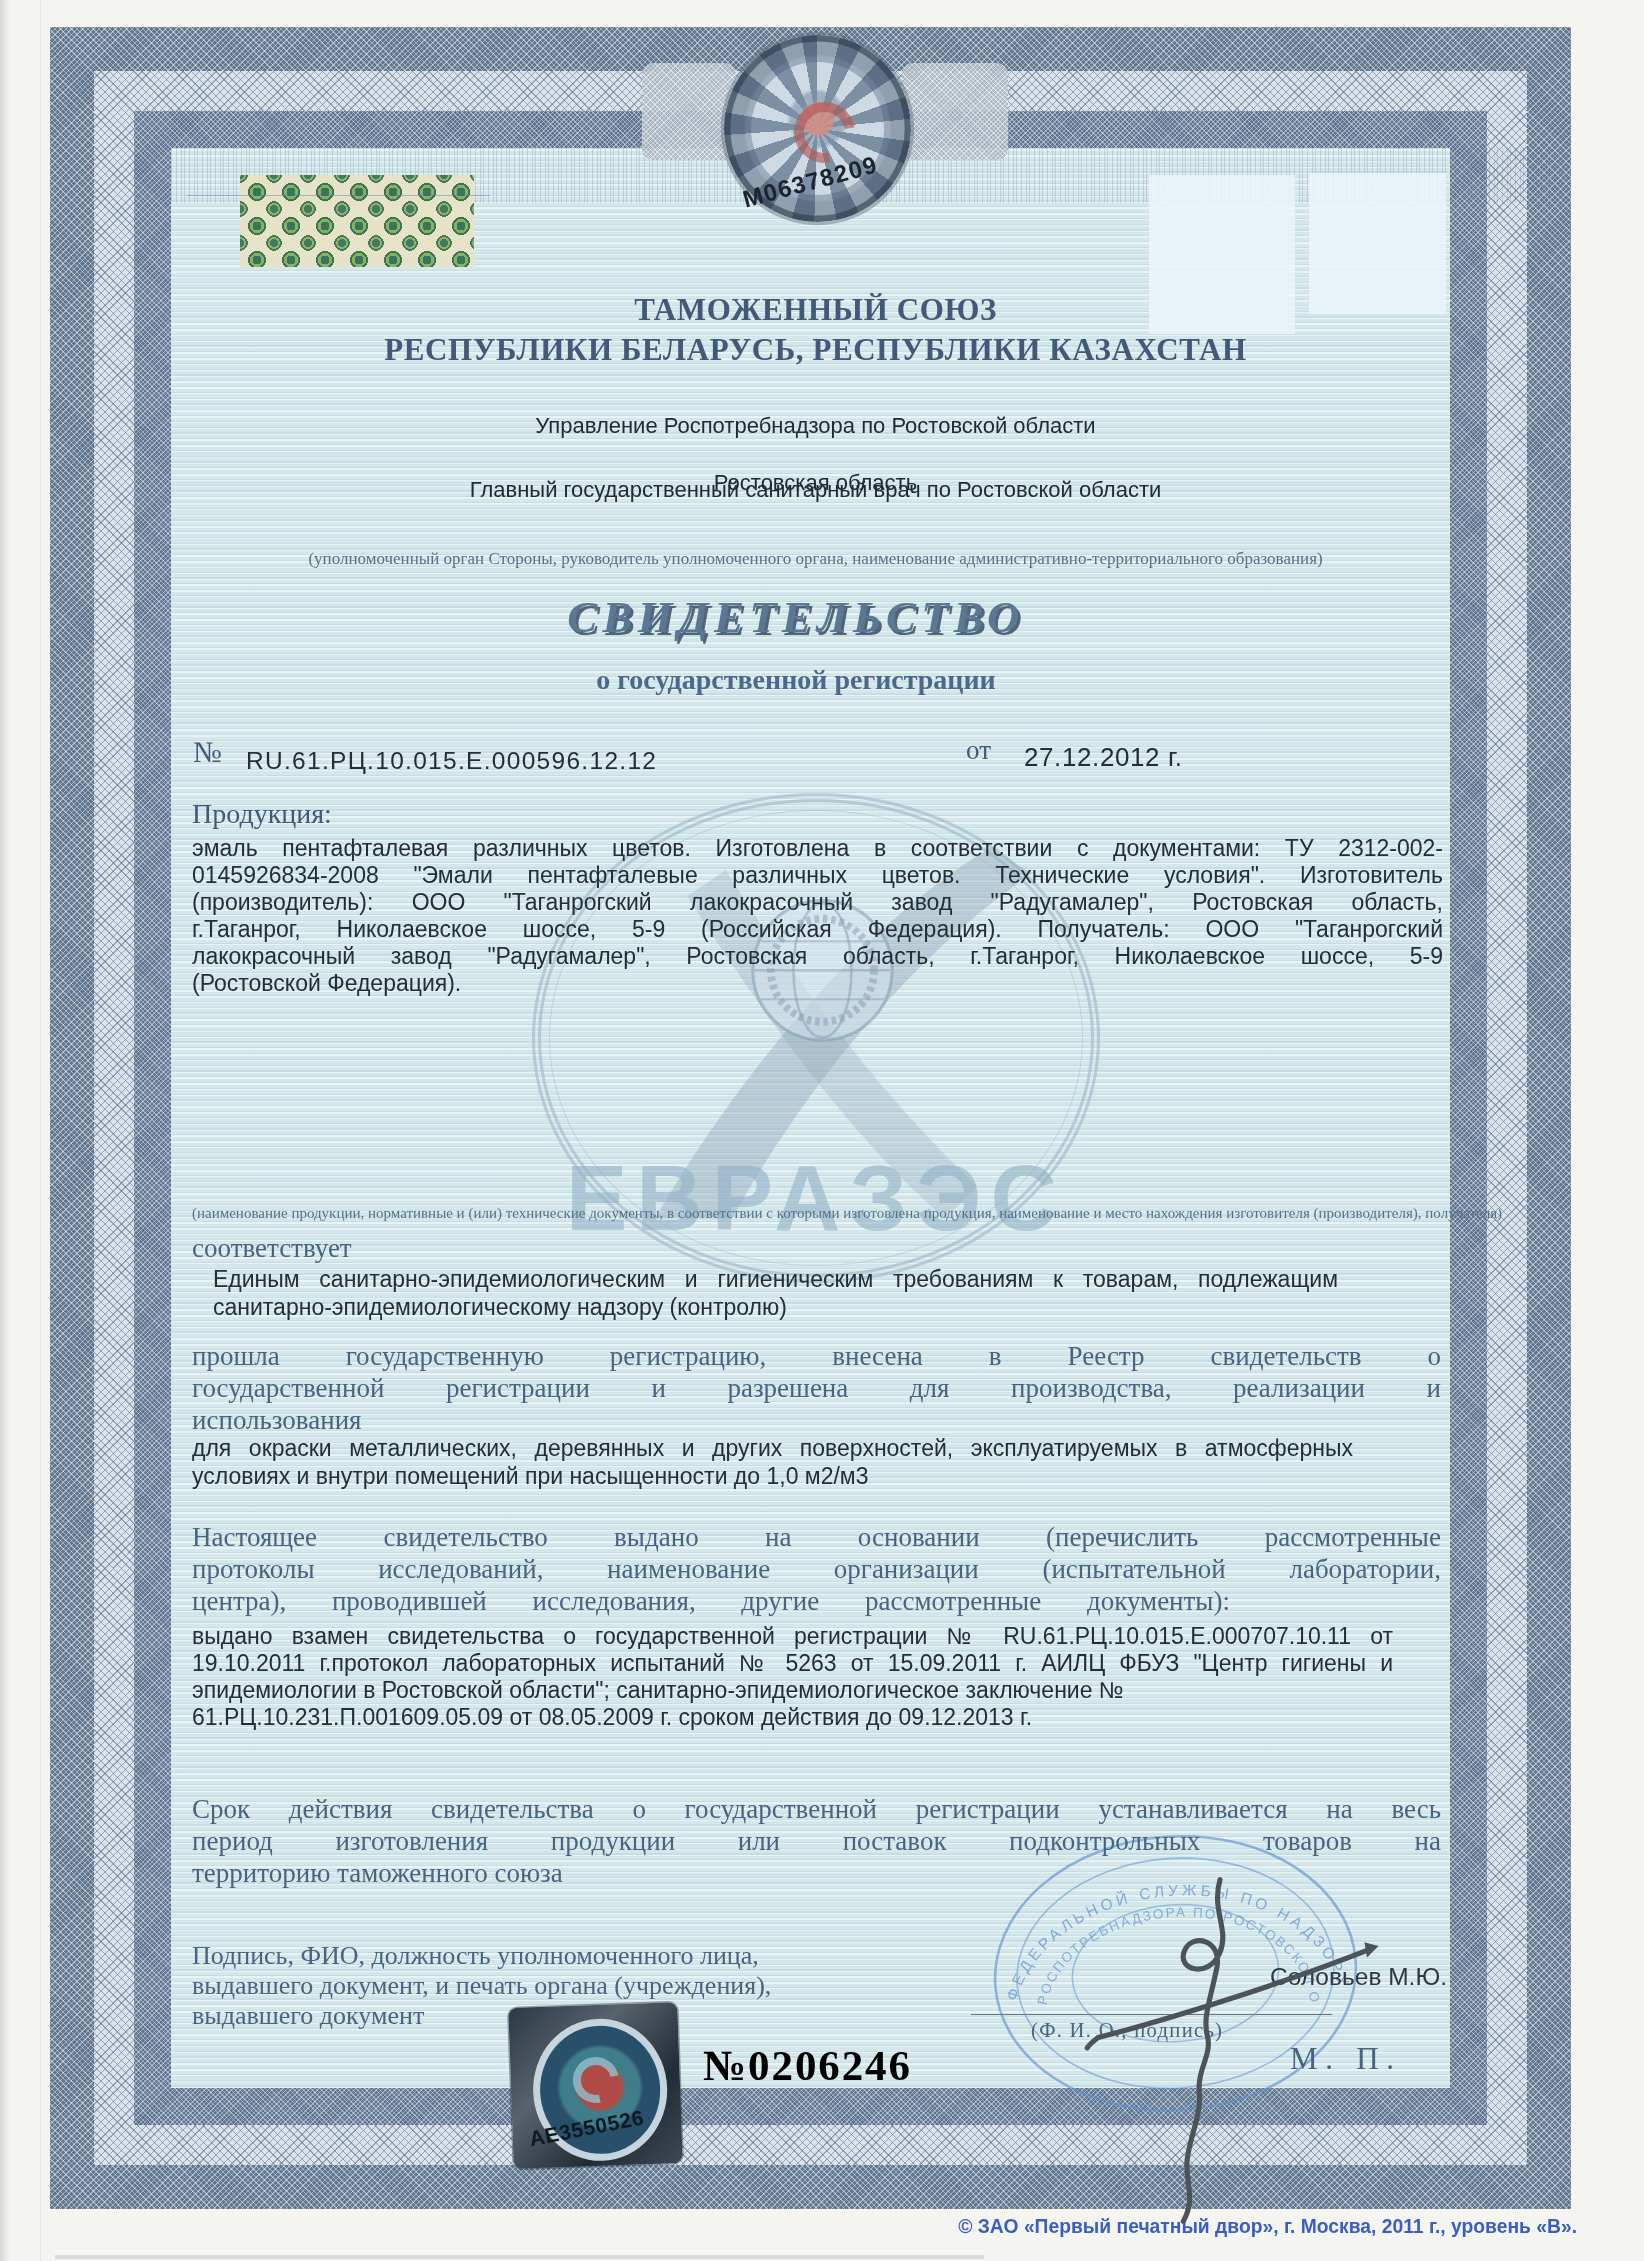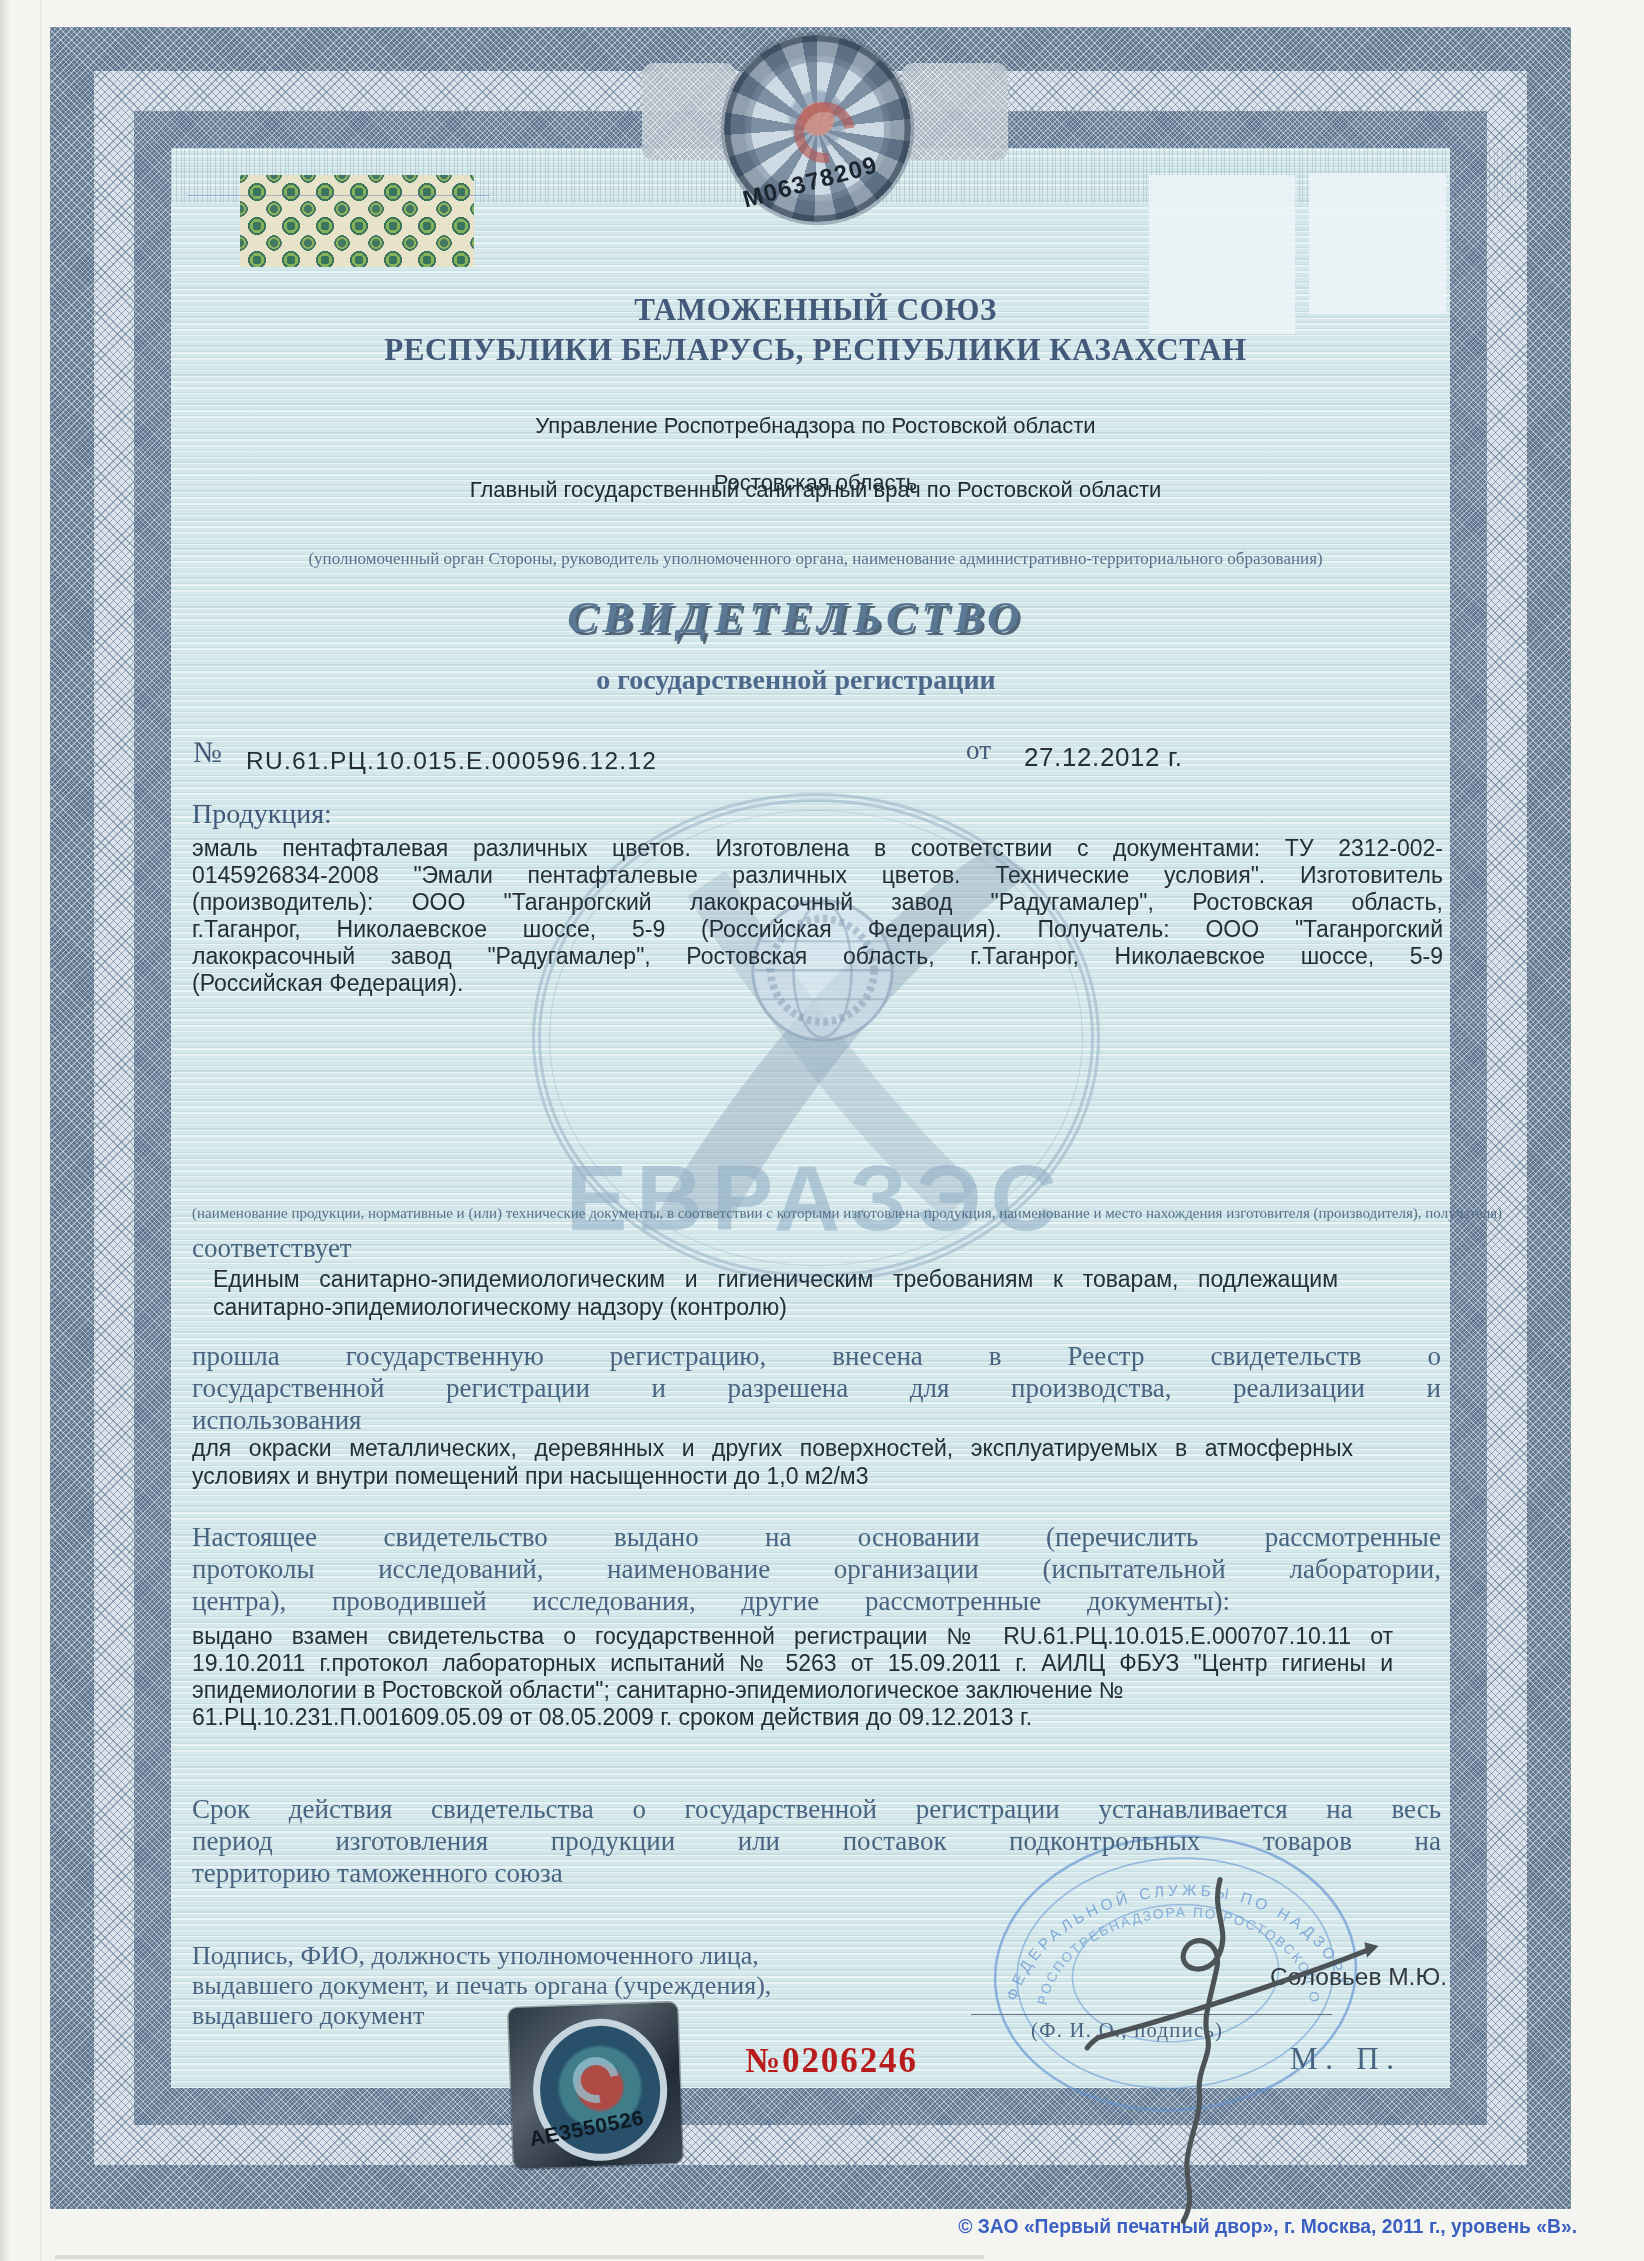--- a/index.html
+++ b/index.html
@@ -70,22 +70,22 @@
   .title-main{left:235px;width:1122px;text-align:center;font-family:"Liberation Serif",serif;font-weight:bold;
     font-size:45px;letter-spacing:5.2px;color:#5a7893;text-shadow:2.6px 2.6px 0 rgba(36,58,80,.75);z-index:5;font-style:italic;}
   .title-sub{left:235px;width:1122px;text-align:center;font-family:"Liberation Serif",serif;font-weight:bold;
     font-size:28px;color:#4c688a;z-index:5;}
   .slate{font-family:"Liberation Serif",serif;color:#486480;z-index:5;}
   .dark{color:#242e37;z-index:5;}
   .line{position:relative;}
   .jl{text-align:justify;text-align-last:justify;}
 
   .sig-line{left:971px;top:2014px;width:361px;height:0;border-top:1.9px solid #6a7684;z-index:6;}
-  .red-num{left:745px;top:2041px;font-family:"Liberation Serif",serif;font-weight:bold;font-size:35px;
-    letter-spacing:1.9px;color:#b91c1c;z-index:7;}
+  .red-num{left:703px;top:2041px;font-family:"Liberation Serif",serif;font-weight:bold;font-size:43px;
+    letter-spacing:1.9px;color:#000000;z-index:7;}
   .footer{right:68px;top:2216px;font-size:19.3px;font-weight:700;color:#3a5fc0;z-index:5;}
 
   
   .stamp{left:985px;top:1830px;width:381px;height:287px;opacity:.85;z-index:4;transform:rotate(-4deg);}
   
   .sticker{left:511px;top:2005px;width:169px;height:161px;transform:rotate(-2deg);border-radius:9px;z-index:8;
     background:linear-gradient(135deg,#2c3844 0%,#57626d 35%,#222c37 70%,#3c4854 100%);
     box-shadow:0 0 0 1.3px rgba(30,40,50,.4);}
   .sticker-oval{position:absolute;left:22px;top:14px;width:120px;height:128px;border-radius:50%;
     border:7px solid rgba(226,236,241,.85);
@@ -159,21 +159,21 @@
   <div class="abs serif" style="left:966px;top:735px;font-size:27px;color:#42597a;z-index:5;">от</div>
   <div class="abs dark" style="left:1024px;top:742px;font-size:26px;letter-spacing:0.6px;">27.12.2012 г.</div>
 
   <div class="abs serif" style="left:192px;top:798px;font-size:28px;color:#40597a;z-index:5;text-align:center;">Продукция:</div>
   <div class="abs dark" style="left:192px;top:835px;width:1251px;font-size:23px;line-height:27px;">
     <div class="line jl">эмаль пентафталевая различных цветов. Изготовлена в соответствии с документами: ТУ 2312-002-</div>
     <div class="line jl">0145926834-2008 "Эмали пентафталевые различных цветов. Технические условия". Изготовитель</div>
     <div class="line jl">(производитель): ООО "Таганрогский лакокрасочный завод "Радугамалер", Ростовская область,</div>
     <div class="line jl">г.Таганрог, Николаевское шоссе, 5-9 (Российская Федерация). Получатель: ООО "Таганрогский</div>
     <div class="line jl">лакокрасочный завод "Радугамалер", Ростовская область, г.Таганрог, Николаевское шоссе, 5-9</div>
-    <div class="line">(Российская Федерация).</div>
+    <div class="line">(Ростовской Федерация).</div>
   </div>
 
   <div class="abs caption" style="left:192px;top:1205px;font-size:15px;">(наименование продукции, нормативные и (или) технические документы, в соответствии с которыми изготовлена продукция, наименование и место нахождения изготовителя (производителя), получателя)</div>
 
   <div class="abs slate" style="left:192px;top:1233px;font-size:27px;">соответствует</div>
   <div class="abs dark" style="left:213px;top:1265px;width:1125px;font-size:23px;line-height:28px;">
     <div class="line jl">Единым санитарно-эпидемиологическим и гигиеническим требованиям к товарам, подлежащим</div>
     <div class="line">санитарно-эпидемиологическому надзору (контролю)</div>
   </div>
 

